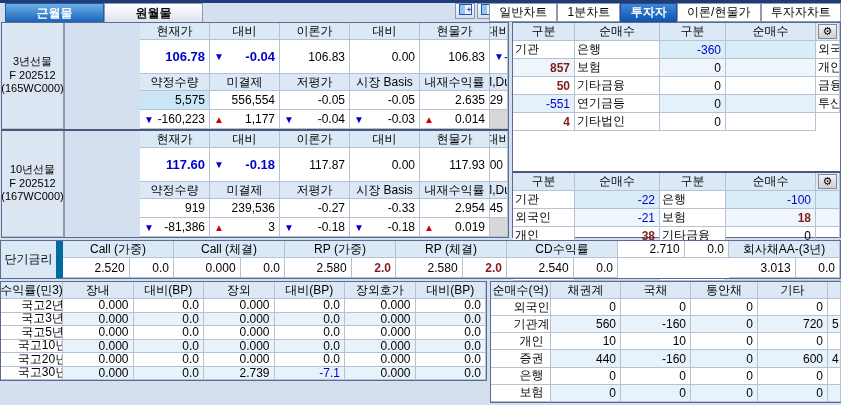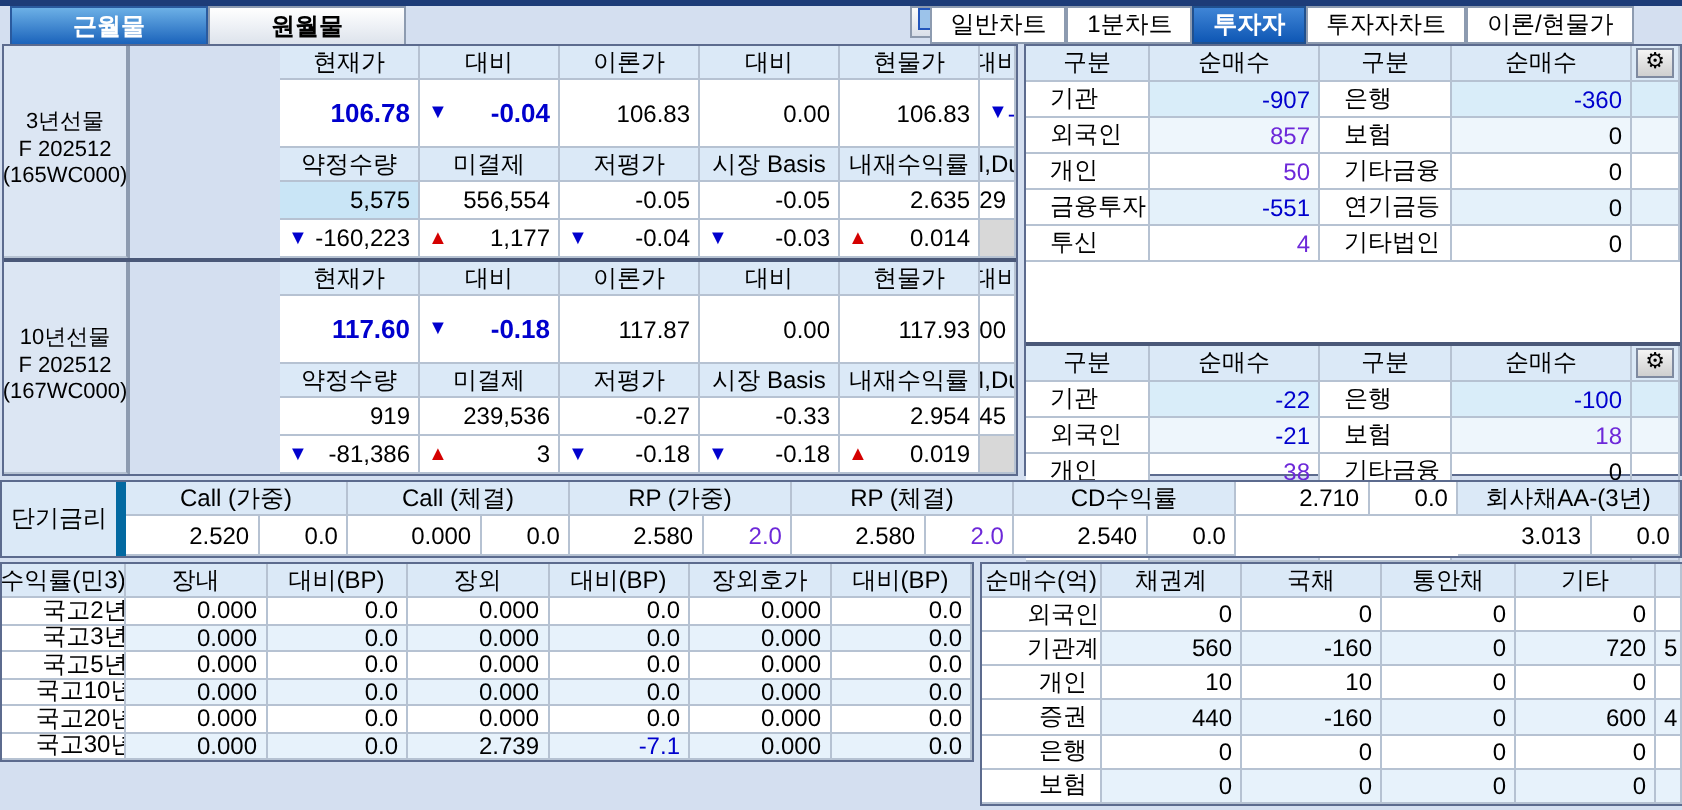--- a/index.html
+++ b/index.html
@@ -23,63 +23,63 @@
   .tab.sel {
     background:linear-gradient(#6cb0e6,#1b63bb); color:#fff; border-color:#2a5a9e;
   }
   
   .mini-icons { position:absolute; left:455px; top:3px; display:flex; gap:2px; }
   .mini-btn {
     width:20px; height:16px; border:1px solid #8c99ad; background:linear-gradient(#fbfbfb,#d9dfe9);
     display:flex; align-items:center; justify-content:center;
   }
   
-  .tabs-right { position:absolute; left:465px; top:3px; height:19px; display:flex; width:352px; }
+  .tabs-right { position:absolute; left:489px; top:3px; height:19px; display:flex; width:352px; }
   .ctab {
     flex:1 1 auto; height:19px; display:flex; align-items:center; justify-content:center;
     border:1px solid #8d9bb0; background:#ffffff; white-space:nowrap; padding:0 3px;
   }
   .ctab.sel { background:linear-gradient(#3f85d6,#0f57b4); color:#fff; border-color:#20508e; font-weight:bold; }
 
   
   .left-section { position:absolute; left:1px; top:22px; width:508px; height:216px;
     display:flex; flex-direction:column; border:1px solid #5c6b8e; background:#fff; }
   .fpanel { flex:1 1 0; display:grid; grid-template-columns:62px 76px 70px 70px 70px 70px 70px 18px;
     grid-template-rows:17px 34px 17px 1fr 1fr; }
   .fpanel + .fpanel { border-top:2px solid #4a5878; }
   .cell { border-right:1px solid #b6c2d2; border-bottom:1px solid #b6c2d2;
     display:flex; align-items:center; justify-content:flex-end; padding:0 4px; overflow:hidden; white-space:nowrap; }
   .hdr { background:#dbe9f7; justify-content:center; padding:0 1px; }
   .labelcell { background:#dce6f3; grid-row:1 / span 5; border-right:1px solid #8d9bb0;
     display:flex; flex-direction:column; align-items:center; justify-content:center; line-height:1.25; text-align:center; font-size:11px; }
   .spacer { grid-row:1 / span 5; background:#d4dff0; border-left:1px solid #8d9bb0; border-right:none; border-bottom:none; }
   .big { font-weight:bold; font-size:13px; }
   .blue { color:#0000cd; }
-  .red { color:#6d28d9; }
+  .red { color:#7f1d1d;font-weight:bold; }
   .hl { background:#c9e5f6; }
   .gray { background:#d8d8d8; }
   .arrowcell { justify-content:space-between; }
   .arr-dn { color:#0000cd; font-size:10px; }
   .arr-up { color:#d40000; font-size:10px; }
 
   
   .inv-section { position:absolute; left:512px; top:22px; width:329px; height:216px;
     display:flex; flex-direction:column; border:1px solid #5c6b8e; background:#fff;gap:40px; }
   .invtable { flex:1 1 0; display:grid; grid-template-columns:62px 85px 66px 90px 1fr;
     grid-template-rows:18px repeat(5, 1fr); }
   .invtable + .invtable { border-top:2px solid #4a5878; }
-  .rowlabel { justify-content:flex-start; padding-left:12px; background:#fff; }
+  .rowlabel { justify-content:flex-start; padding-left:2px; background:#fff; }
   .gearbtn { width:19px; height:15px; border:1px solid #7f8aa0; background:linear-gradient(#f4f4f4,#cfcfcf);
     display:flex; align-items:center; justify-content:center; font-size:11px; line-height:1; }
   .gearcell { background:#dbe9f7; justify-content:center; padding:0 1px; }
 
   
   .rates-section { position:absolute; left:0; top:240px; width:841px; height:39px;
     border:1px solid #5c6b8e; background:#fff; display:grid; grid-template-columns:62px repeat(7, 1fr); }
-  .rates-label { grid-row:1; background:#dbe9f7; border-right:5px solid #0369a1;
+  .rates-label { grid-row:1; background:#dbe9f7; border-right:7px solid #0369a1;
     display:flex; align-items:center; justify-content:center; }
   .rgroup { display:grid; grid-template-rows:17px 1fr; grid-template-columns:60% 40%; }
   .rgroup .gname { grid-column:1 / span 2; }
 
   
   .yield-section { position:absolute; left:0; top:281px; width:487px; height:100px;
     border:1px solid #5c6b8e; background:#fff; display:grid;
     grid-template-columns:62px repeat(6, 1fr); grid-template-rows:17px repeat(6, 1fr); }
   .netbuy-section { position:absolute; left:490px; top:281px; width:351px; height:122px;
     border:1px solid #5c6b8e; border-right:none; background:#fff; display:grid;
@@ -116,22 +116,22 @@
           <path d="M8 5.5h4" stroke="#2255bb" stroke-width="1"></path>
         </svg>
     </span>
   </div>
 </div>
 
 <div class="tabs-right" id="chartTabs">
     <div class="ctab">일반차트</div>
     <div class="ctab">1분차트</div>
     <div class="ctab sel">투자자</div>
+    <div class="ctab">이론/현물가</div>
     <div class="ctab">투자자차트</div>
-    <div class="ctab">이론/현물가</div>
   </div>
 
 <div class="left-section" id="futuresPanels">
     <div class="fpanel">
       <div class="cell labelcell">
         <div>3년선물</div>
         <div>F 202512</div>
         <div>(165WC000)</div>
       </div>
       <div class="cell hdr">현재가</div>
@@ -252,21 +252,20 @@
       <div class="cell hdr">구분</div>
       <div class="cell hdr">순매수</div>
       <div class="cell hdr">구분</div>
       <div class="cell hdr">순매수</div>
       <div class="cell gearcell">
         <div class="gearbtn">
           <div>⚙</div>
         </div>
       </div>
       <div class="cell rowlabel">기관</div>
-      <div class="cell inv-r1 blue">-907</div>
       <div class="cell rowlabel">은행</div>
       <div class="cell inv-r1 blue">-360</div>
       <div class="cell inv-r1"></div>
       <div class="cell rowlabel">외국인</div>
       <div class="cell inv-r2 red">857</div>
       <div class="cell rowlabel">보험</div>
       <div class="cell inv-r2 ">0</div>
       <div class="cell inv-r2"></div>
       <div class="cell rowlabel">개인</div>
       <div class="cell  red">50</div>

